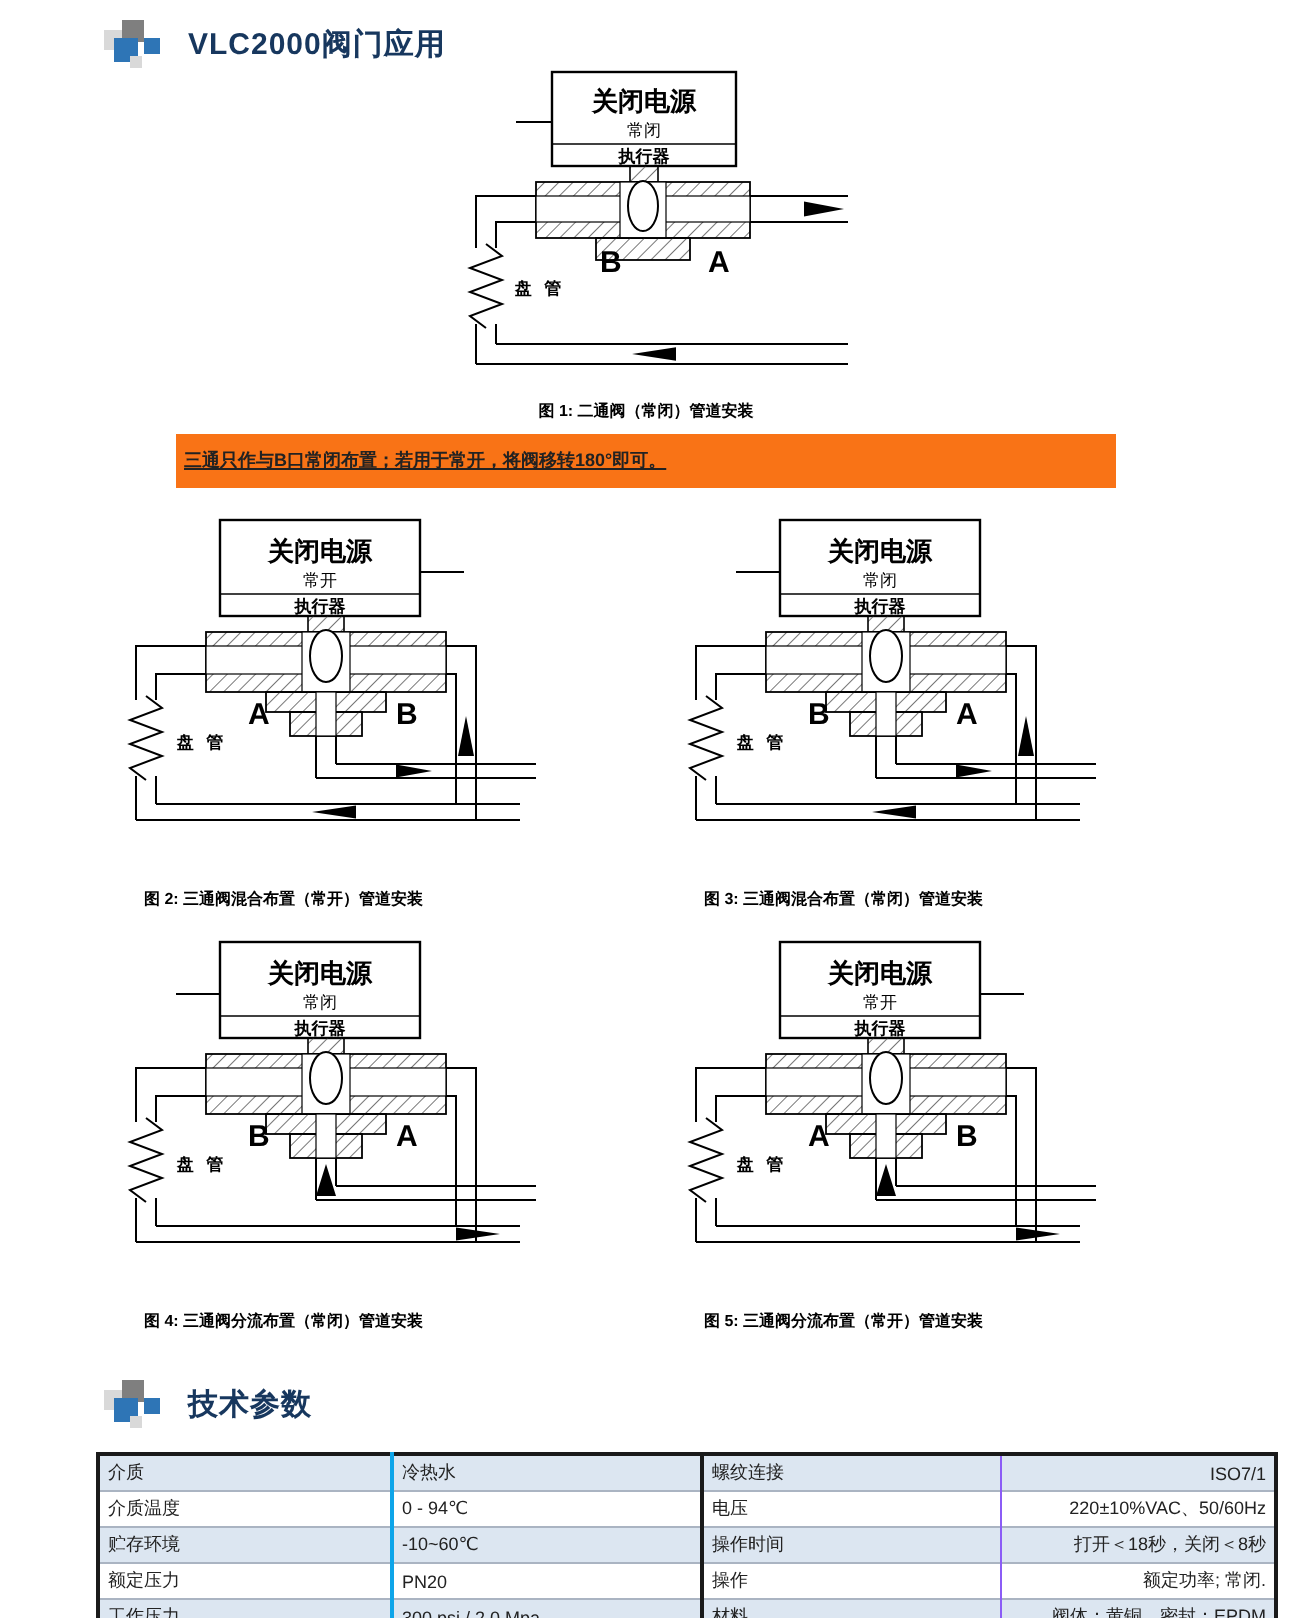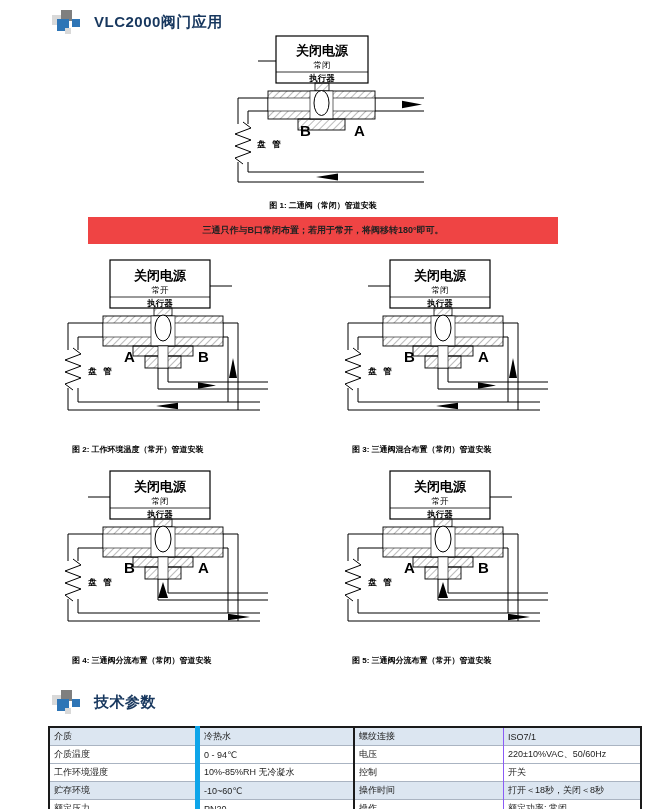--- a/index.html
+++ b/index.html
@@ -14,44 +14,44 @@
   .logo .sq2{left:9px;top:0;width:11px;height:11px;background:#7f7f7f;}
   .logo .sq3{left:5px;top:9px;width:12px;height:12px;background:#2e75b6;}
   .logo .sq4{left:20px;top:9px;width:8px;height:8px;background:#2e75b6;}
   .logo .sq5{left:13px;top:18px;width:6px;height:6px;background:#d9d9d9;}
   .section-title{font-size:15px;font-weight:bold;color:#17375e;letter-spacing:.5px;}
 
   .fig1-wrap{display:flex;flex-direction:column;align-items:center;margin-top:0;}
   .fig-caption{font-size:8px;font-weight:bold;color:#000;margin-top:14px;}
   .fig1-wrap .fig-caption{text-align:center;}
 
-  .note-banner{margin:6px 88px 0 88px;background:#ef4444;text-align:center;
-    font-size:9px;font-weight:bold;color:#222;padding:7px 4px;}
+  .note-banner{margin:6px 88px 0 88px;background:#f97316;text-align:left;
+    font-size:9px;font-weight:bold;color:#222;padding:7px 4px;text-decoration:underline;}
 
   .fig-row{display:flex;justify-content:space-between;padding:0 58px;margin-top:14px;}
   .fig-block{display:flex;flex-direction:column;width:250px;}
   .fig-block .fig-caption{margin-left:14px;}
 
   svg text{font-family:"Liberation Sans","DejaVu Sans",sans-serif;}
   .t-power{font-size:13px;font-weight:bold;}
   .t-mode{font-size:8.5px;}
   .t-act{font-size:8.5px;font-weight:bold;}
   .t-port{font-size:15px;font-weight:bold;}
   .t-coil{font-size:8.5px;font-weight:bold;letter-spacing:2px;}
 
   .params{margin:12px 48px 0 48px;}
   table.params-table{border-collapse:collapse;width:550px;table-layout:fixed;
     border:2px solid #1a1a1a;font-size:9px;color:#222;}
   table.params-table td{height:15px;padding:1px 4px;vertical-align:middle;
     border-top:1px solid #aab4c2;}
   table.params-table tr:first-child td{border-top:none;}
-  td.c1{width:137px;padding-left:26px;border-right:5px solid #0ea5e9;}
+  td.c1{width:137px;padding-left:26px;border-right:2px solid #0ea5e9;}
   td.c2{width:145px;padding-left:30px;border-right:2px solid #1a1a1a;margin-top:31px;}
   td.c3{width:140px;padding-left:28px;border-right:1px solid #8b5cf6;}
-  td.c4{width:128px;padding-left:10px;}
+  td.c4{width:128px;padding-left:10px;text-align:right;}
   tr.blue td{background:#dce6f1;}
 </style>
 </head>
 <body>
 
 <div class="page">
 
   <div class="section-header">
     <div class="logo">
       <span class="sq1"></span>
@@ -143,21 +143,21 @@
         <rect x="75" y="88" width="60" height="10" fill="url(#p2)" stroke="#000" stroke-width="0.9"></rect>
         <rect x="87" y="98" width="36" height="12" fill="url(#p2)" stroke="#000" stroke-width="0.9"></rect>
         <rect x="100" y="88" width="10" height="22" fill="#fff" stroke="#000" stroke-width="0.6"></rect>
         <polygon points="171,120 175,100 179,120" fill="#000"></polygon>
         <polygon points="140,124.3 158,127.5 140,130.7" fill="#000"></polygon>
         <polygon points="120,144.8 98,148 120,151.2" fill="#000"></polygon>
         <text x="66" y="104" class="t-port">A</text>
         <text x="140" y="104" class="t-port">B</text>
         <text x="43" y="116" text-anchor="middle" class="t-coil">盘 管</text>
       </svg>
-      <div class="fig-caption">图 2: 工作环境温度（常开）管道安装</div>
+      <div class="fig-caption">图 2: 三通阀混合布置（常开）管道安装</div>
     </div>
 
     <div class="fig-block">
       <svg width="215" height="172" viewBox="0 0 215 172">
         <defs>
             <pattern id="p3" width="5" height="5" patternUnits="userSpaceOnUse" patternTransform="rotate(45)">
               <line x1="0" y1="0" x2="0" y2="5" stroke="#777" stroke-width="1"></line>
             </pattern>
           </defs>
         <polyline points="45,65 10,65 10,152" fill="none" stroke="#000"></polyline>
@@ -303,26 +303,20 @@
           <td class="c2">冷热水</td>
           <td class="c3">螺纹连接</td>
           <td class="c4">ISO7/1</td>
         </tr>
         <tr>
           <td class="c1">介质温度</td>
           <td class="c2">0 - 94℃</td>
           <td class="c3">电压</td>
           <td class="c4">220±10%VAC、50/60Hz</td>
         </tr>
-        <tr>
-          <td class="c1">工作环境湿度</td>
-          <td class="c2">10%-85%RH 无冷凝水</td>
-          <td class="c3">控制</td>
-          <td class="c4">开关</td>
-        </tr>
         <tr class="blue">
           <td class="c1">贮存环境</td>
           <td class="c2">-10~60℃</td>
           <td class="c3">操作时间</td>
           <td class="c4">打开＜18秒，关闭＜8秒</td>
         </tr>
         <tr>
           <td class="c1">额定压力</td>
           <td class="c2">PN20</td>
           <td class="c3">操作</td>

